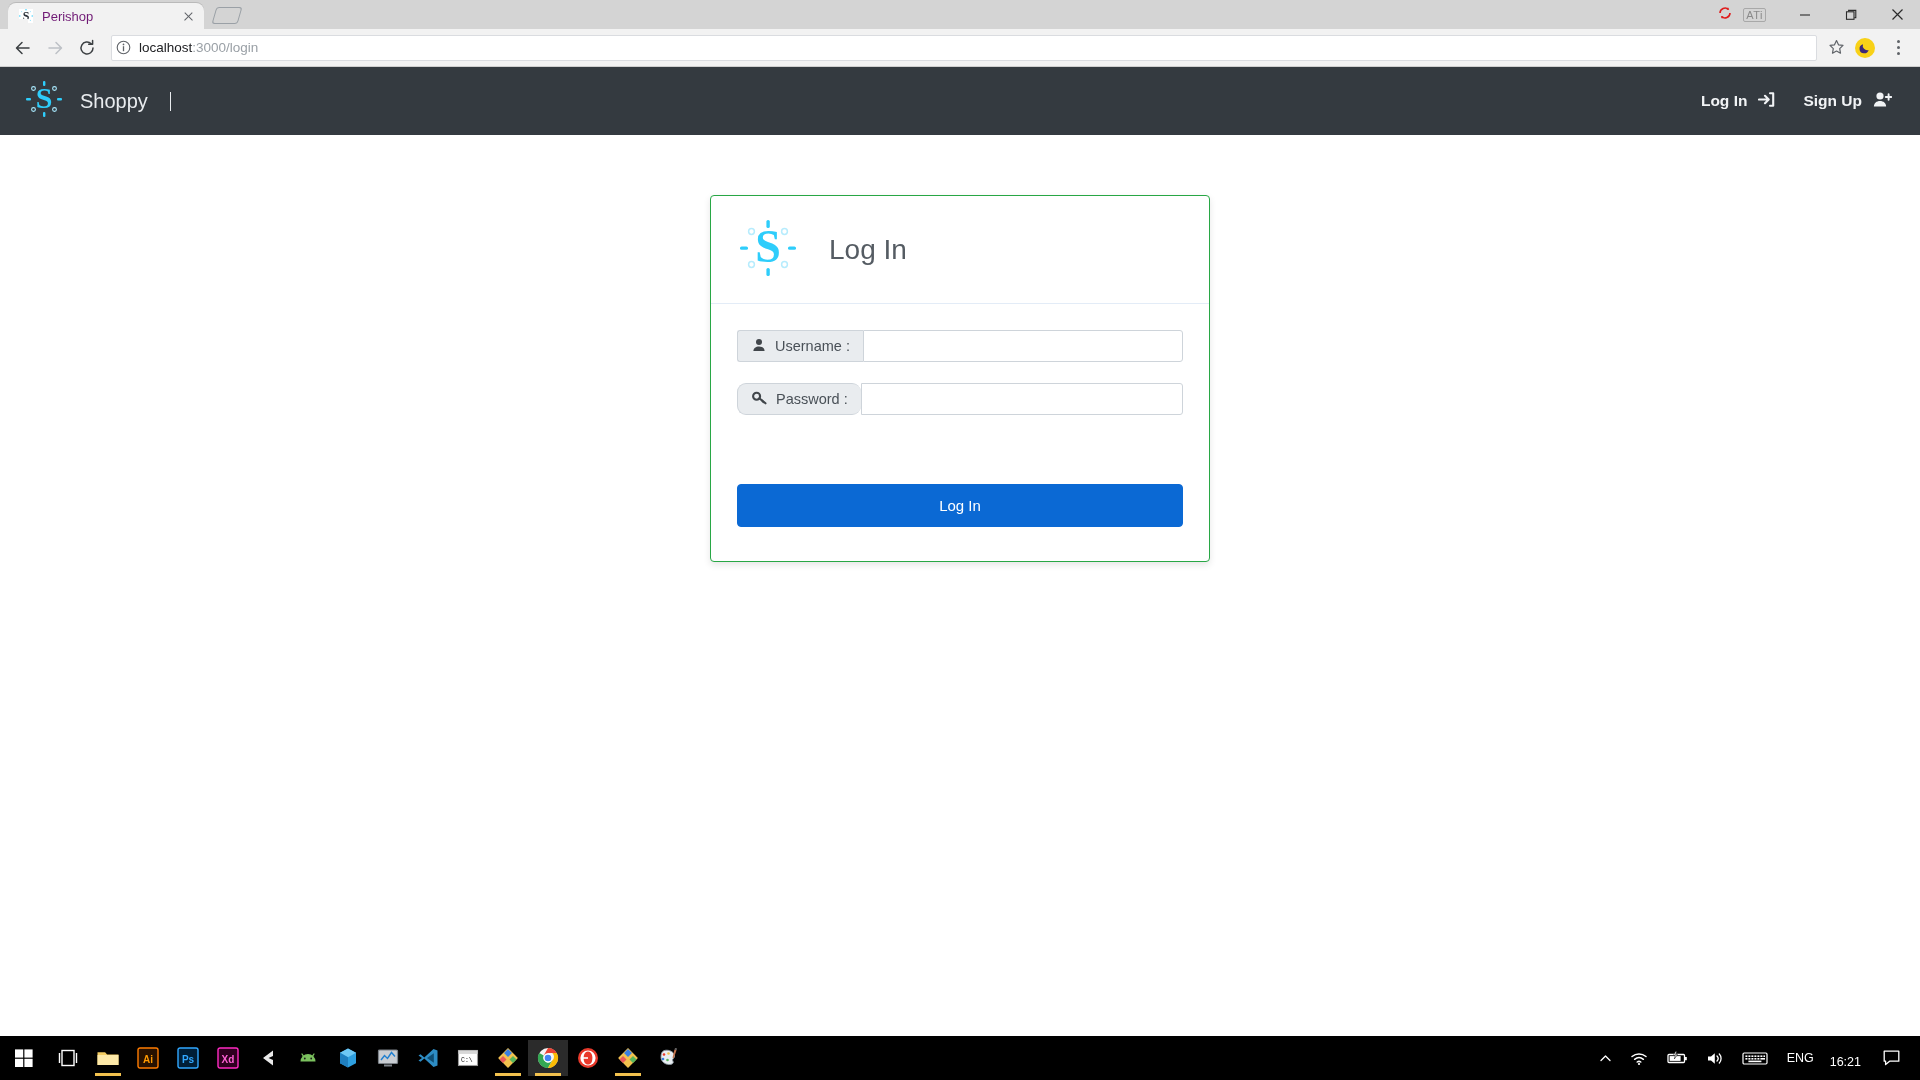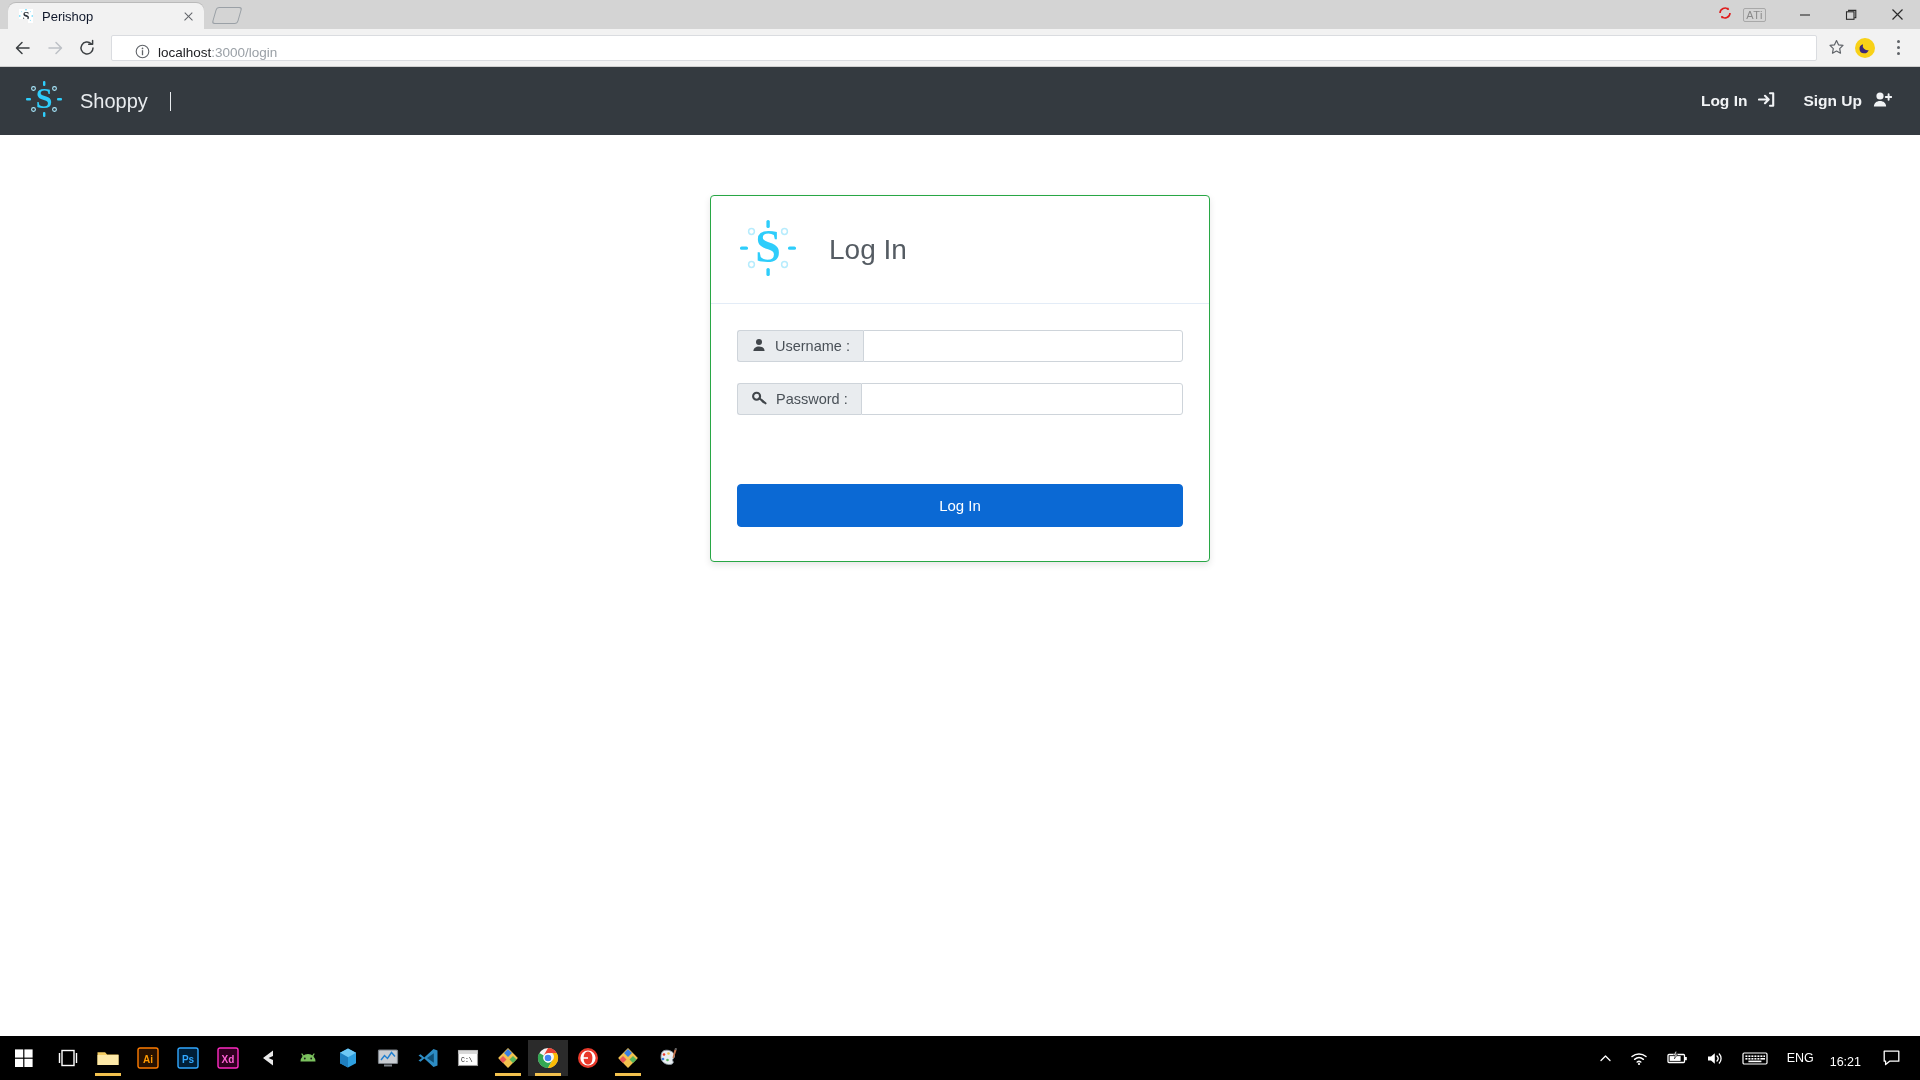--- a/index.html
+++ b/index.html
@@ -42,21 +42,21 @@
     background: #f2f2f2;
   }
   .tab-favicon {
     width: 16px; height: 16px;
     flex: 0 0 16px;
     display: flex; align-items: center; justify-content: center;
     margin-right: 8px;
   }
   .tab-title {
     font-size: 13px;
-    color: #0f172a;
+    color: #701a75;
     white-space: nowrap;
     overflow: hidden;
     text-overflow: ellipsis;
     flex: 1;
   }
   .tab-close {
     width: 16px; height: 16px;
     flex: 0 0 16px;
     position: relative;
     cursor: default;
@@ -123,22 +123,22 @@
     display: flex; align-items: center; justify-content: center;
     margin-right: 4px;
   }
   .omnibox {
     flex: 1;
     height: 26px;
     background: #ffffff;
     border: 1px solid #dadce0;
     border-radius: 2px;
     display: flex;
-    align-items: flex-end;
-    padding: 0 22px;
+    align-items: center;
+    padding: 0 3px;
     margin: 0 6px 0 6px;
   }
   .omni-info {
     width: 16px; height: 16px; flex: 0 0 16px; margin-right: 8px;
     display: flex; align-items: center; justify-content: center;
   }
   .omni-url {
     font-size: 13.5px;
     color: #9aa0a6;
     flex: 1;
@@ -237,21 +237,21 @@
     border-radius: 3px 0 0 3px;
     display: flex;
     align-items: center;
     gap: 9px;
     padding: 0 13px 0 14px;
     font-size: 14.5px;
     color: #495057;
     white-space: nowrap;
   }
   .addon-uname { min-width: 126px; }
-  .addon-pword { min-width: 122px; }
+  .addon-pword { min-width: 122px; border-radius: 9px; }
   .text-input {
     flex: 1;
     border: 1px solid #ced4da;
     border-radius: 0 3px 3px 0;
     background: #ffffff;
     font-size: 14px;
     color: #495057;
     padding: 0 12px;
     outline: none;
     font-family: "Liberation Sans", sans-serif;

